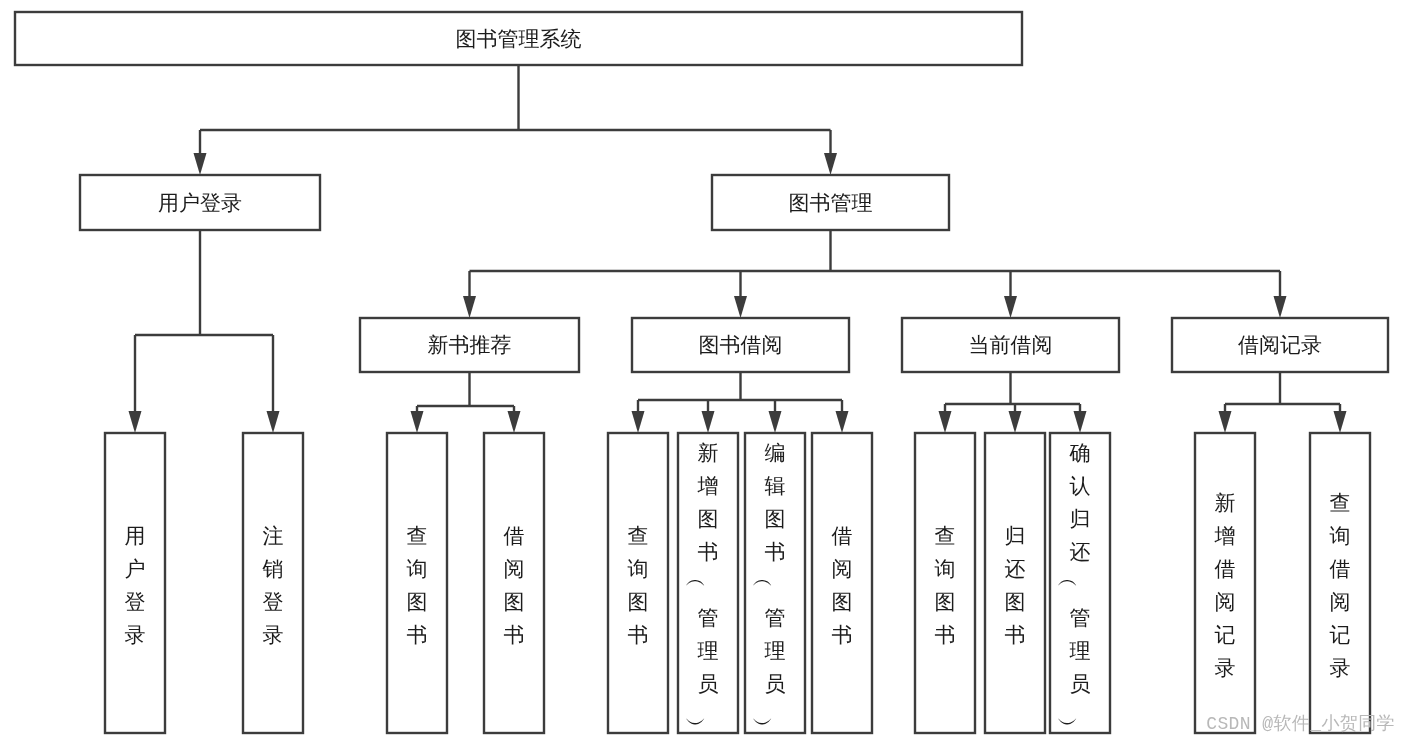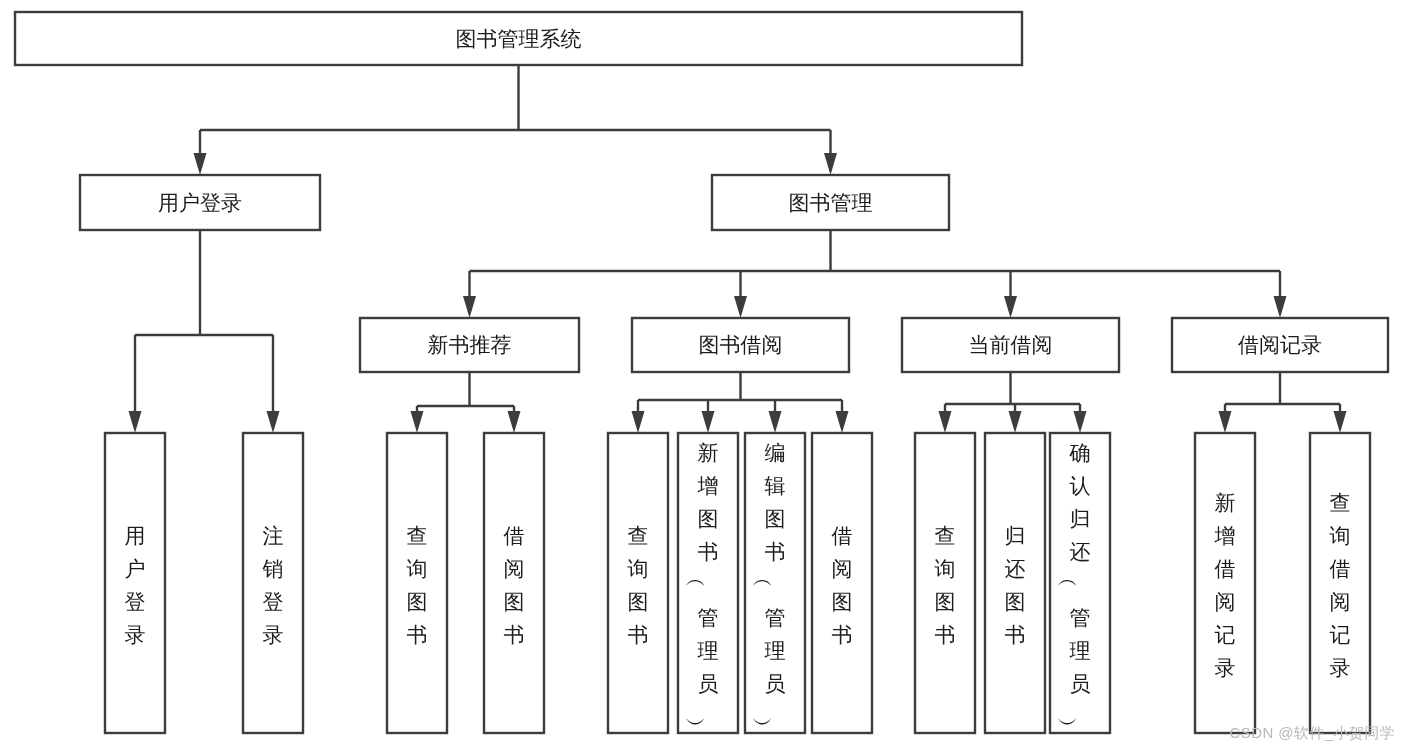--- a/index.html
+++ b/index.html
@@ -51,23 +51,23 @@
   }
   .node-label-v {
     font-family: "DejaVu Sans", "Liberation Sans", sans-serif;
     font-size: 21px;
     fill: #1c1c1c;
     text-anchor: middle;
   }
   .watermark-text {
     position: absolute;
     right: 10px;
-    bottom: 4px;
-    font-family: Liberation Sans, sans-serif;
-    font-size: 15px;
+    bottom: 12px;
+    font-family: Liberation Mono, monospace;
+    font-size: 18px;
     color: #b8b8b8;
     letter-spacing: 0.4px;
     user-select: none;
     white-space: pre;
   }
 </style>
 </head>
 <body>
 
 <div id="diagram-root">

